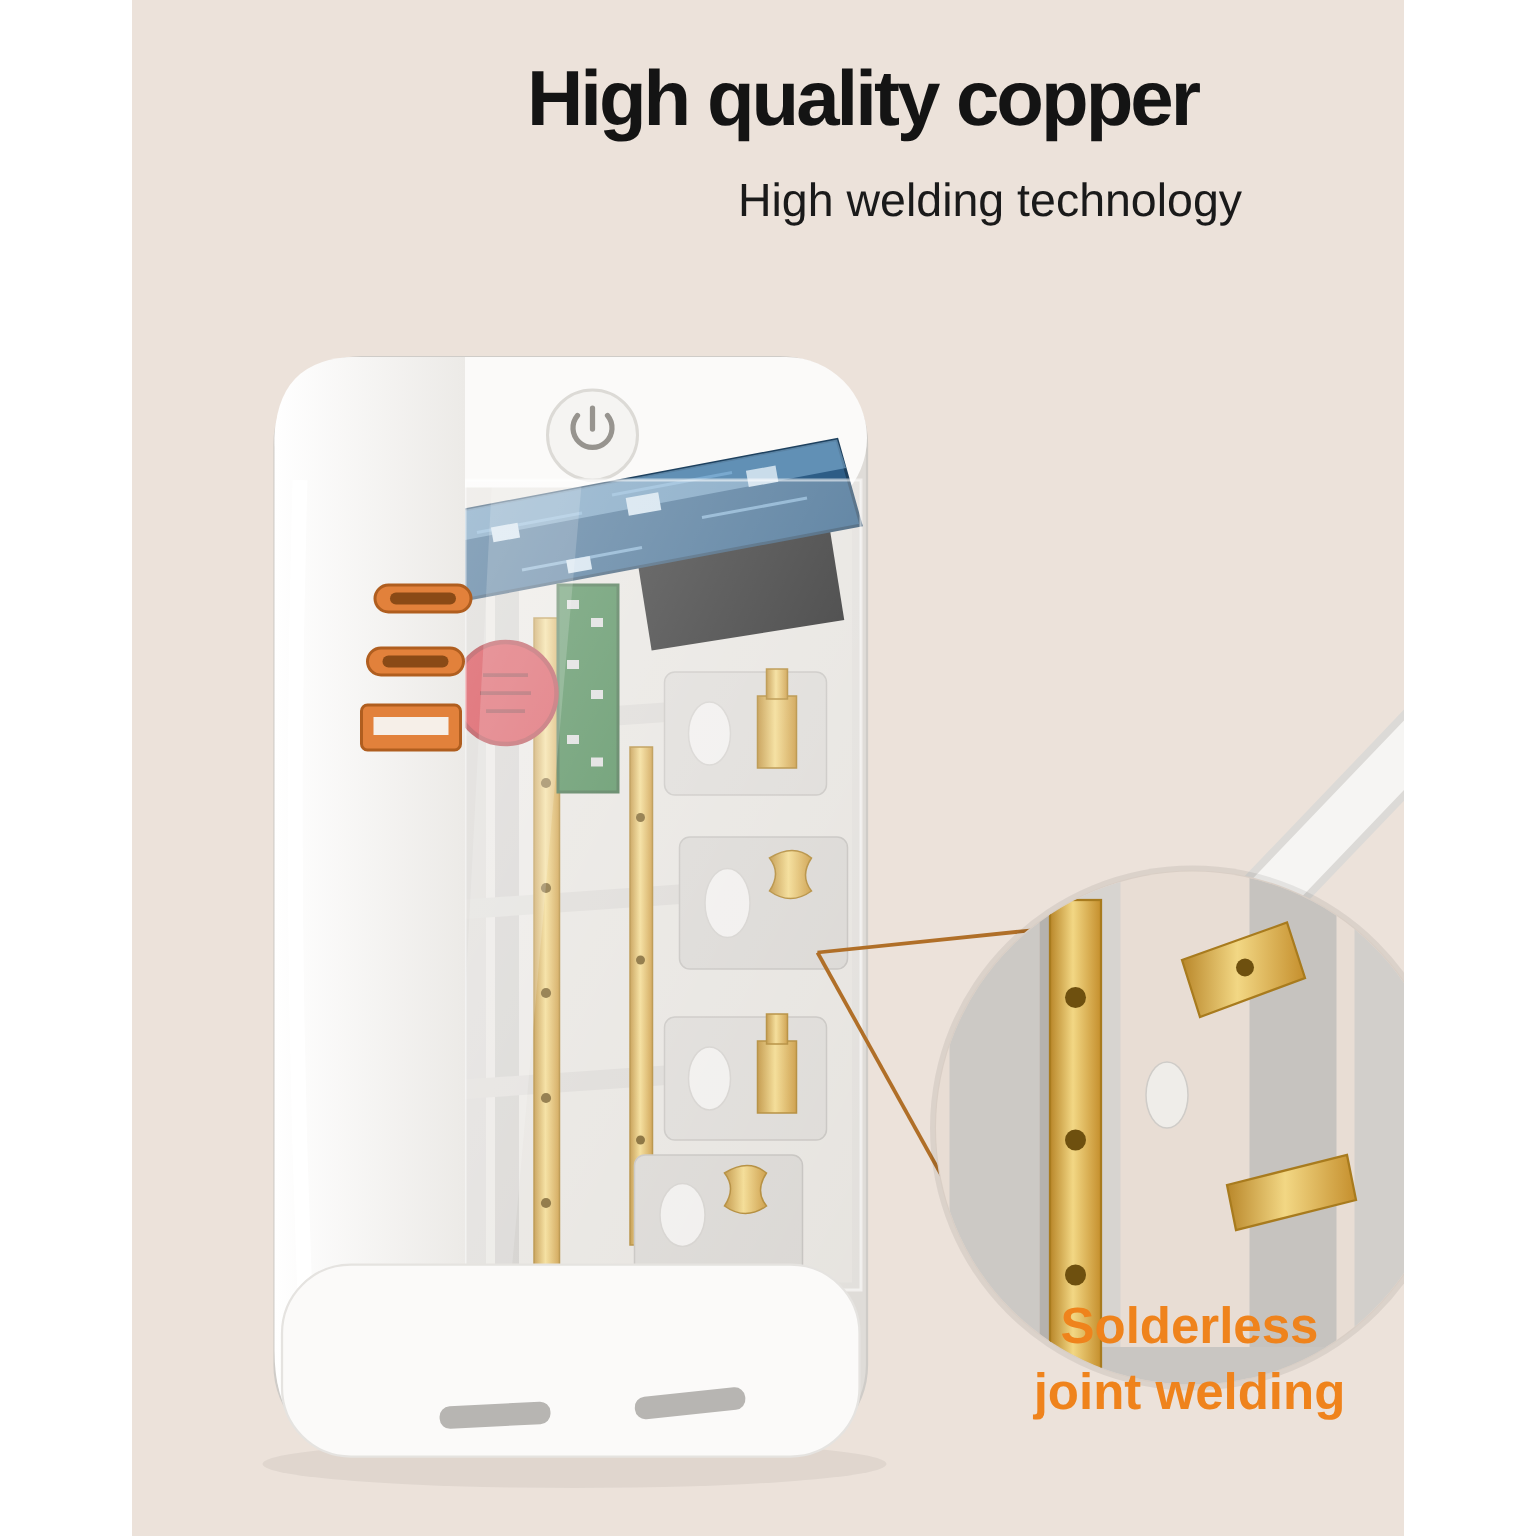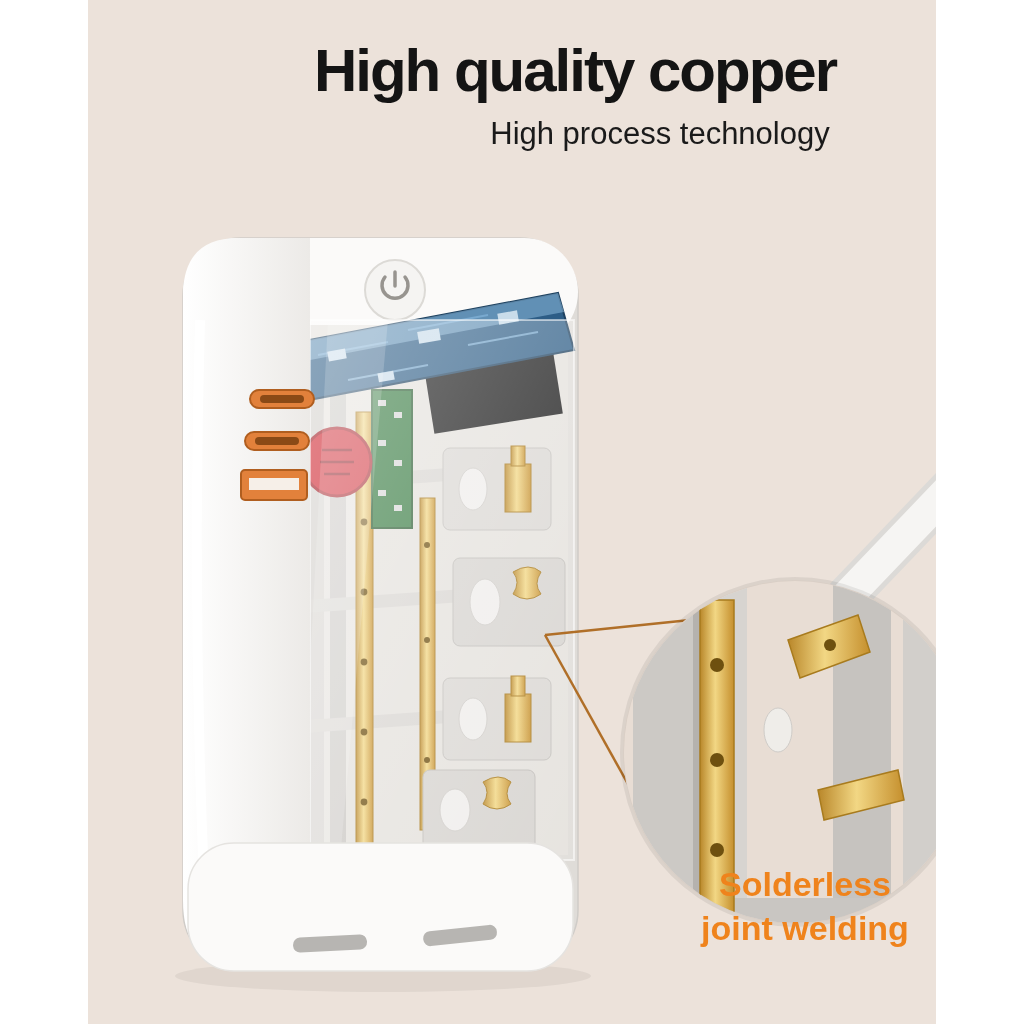--- a/index.html
+++ b/index.html
@@ -10,45 +10,45 @@
     overflow:hidden;
   }
   .canvas { position:relative; width:1024px; height:1024px; background:#ffffff; }
   .panel {
     position:absolute; left:88px; top:0; width:848px; height:1024px;
     background:#ece2da; overflow:hidden;
   }
   .headline {
     position:absolute; top:36px; left:117px; width:740px;
     text-align:center;
-    font-size:60px; font-weight:700; color:#141414;
+    font-size:52px; font-weight:700; color:#141414;
     letter-spacing:-2px;
   }
   .subheadline {
     position:absolute; top:116px; left:292px; width:560px;
     text-align:center;
     font-size:31px; font-weight:400; color:#1a1a1a;
     letter-spacing:0px;
   }
   .callout-label {
-    position:absolute; top:862px; left:522px; width:390px;
+    position:absolute; top:862px; left:510px; width:390px;
     text-align:center;
     font-size:34px; font-weight:700; color:#ef831c;
     line-height:1.3;
   }
   svg.scene { position:absolute; left:0; top:0; width:848px; height:1024px; }
 </style>
 </head>
 <body>
 
 <div class="canvas">
   <div class="panel">
 
     <div class="headline">High quality copper</div>
-    <div class="subheadline">High process technology</div>
+    <div class="subheadline">High welding technology</div>
 
     <svg class="scene" viewBox="0 0 848 1024">
       <defs>
         <linearGradient id="gradBody" x1="0" y1="0" x2="1" y2="0">
           <stop offset="0" stop-color="#ffffff"></stop>
           <stop offset="1" stop-color="#eceae7"></stop>
         </linearGradient>
         <linearGradient id="gradGold" x1="0" y1="0" x2="1" y2="0">
           <stop offset="0" stop-color="#b9872a"></stop>
           <stop offset="0.45" stop-color="#f2d784"></stop>

